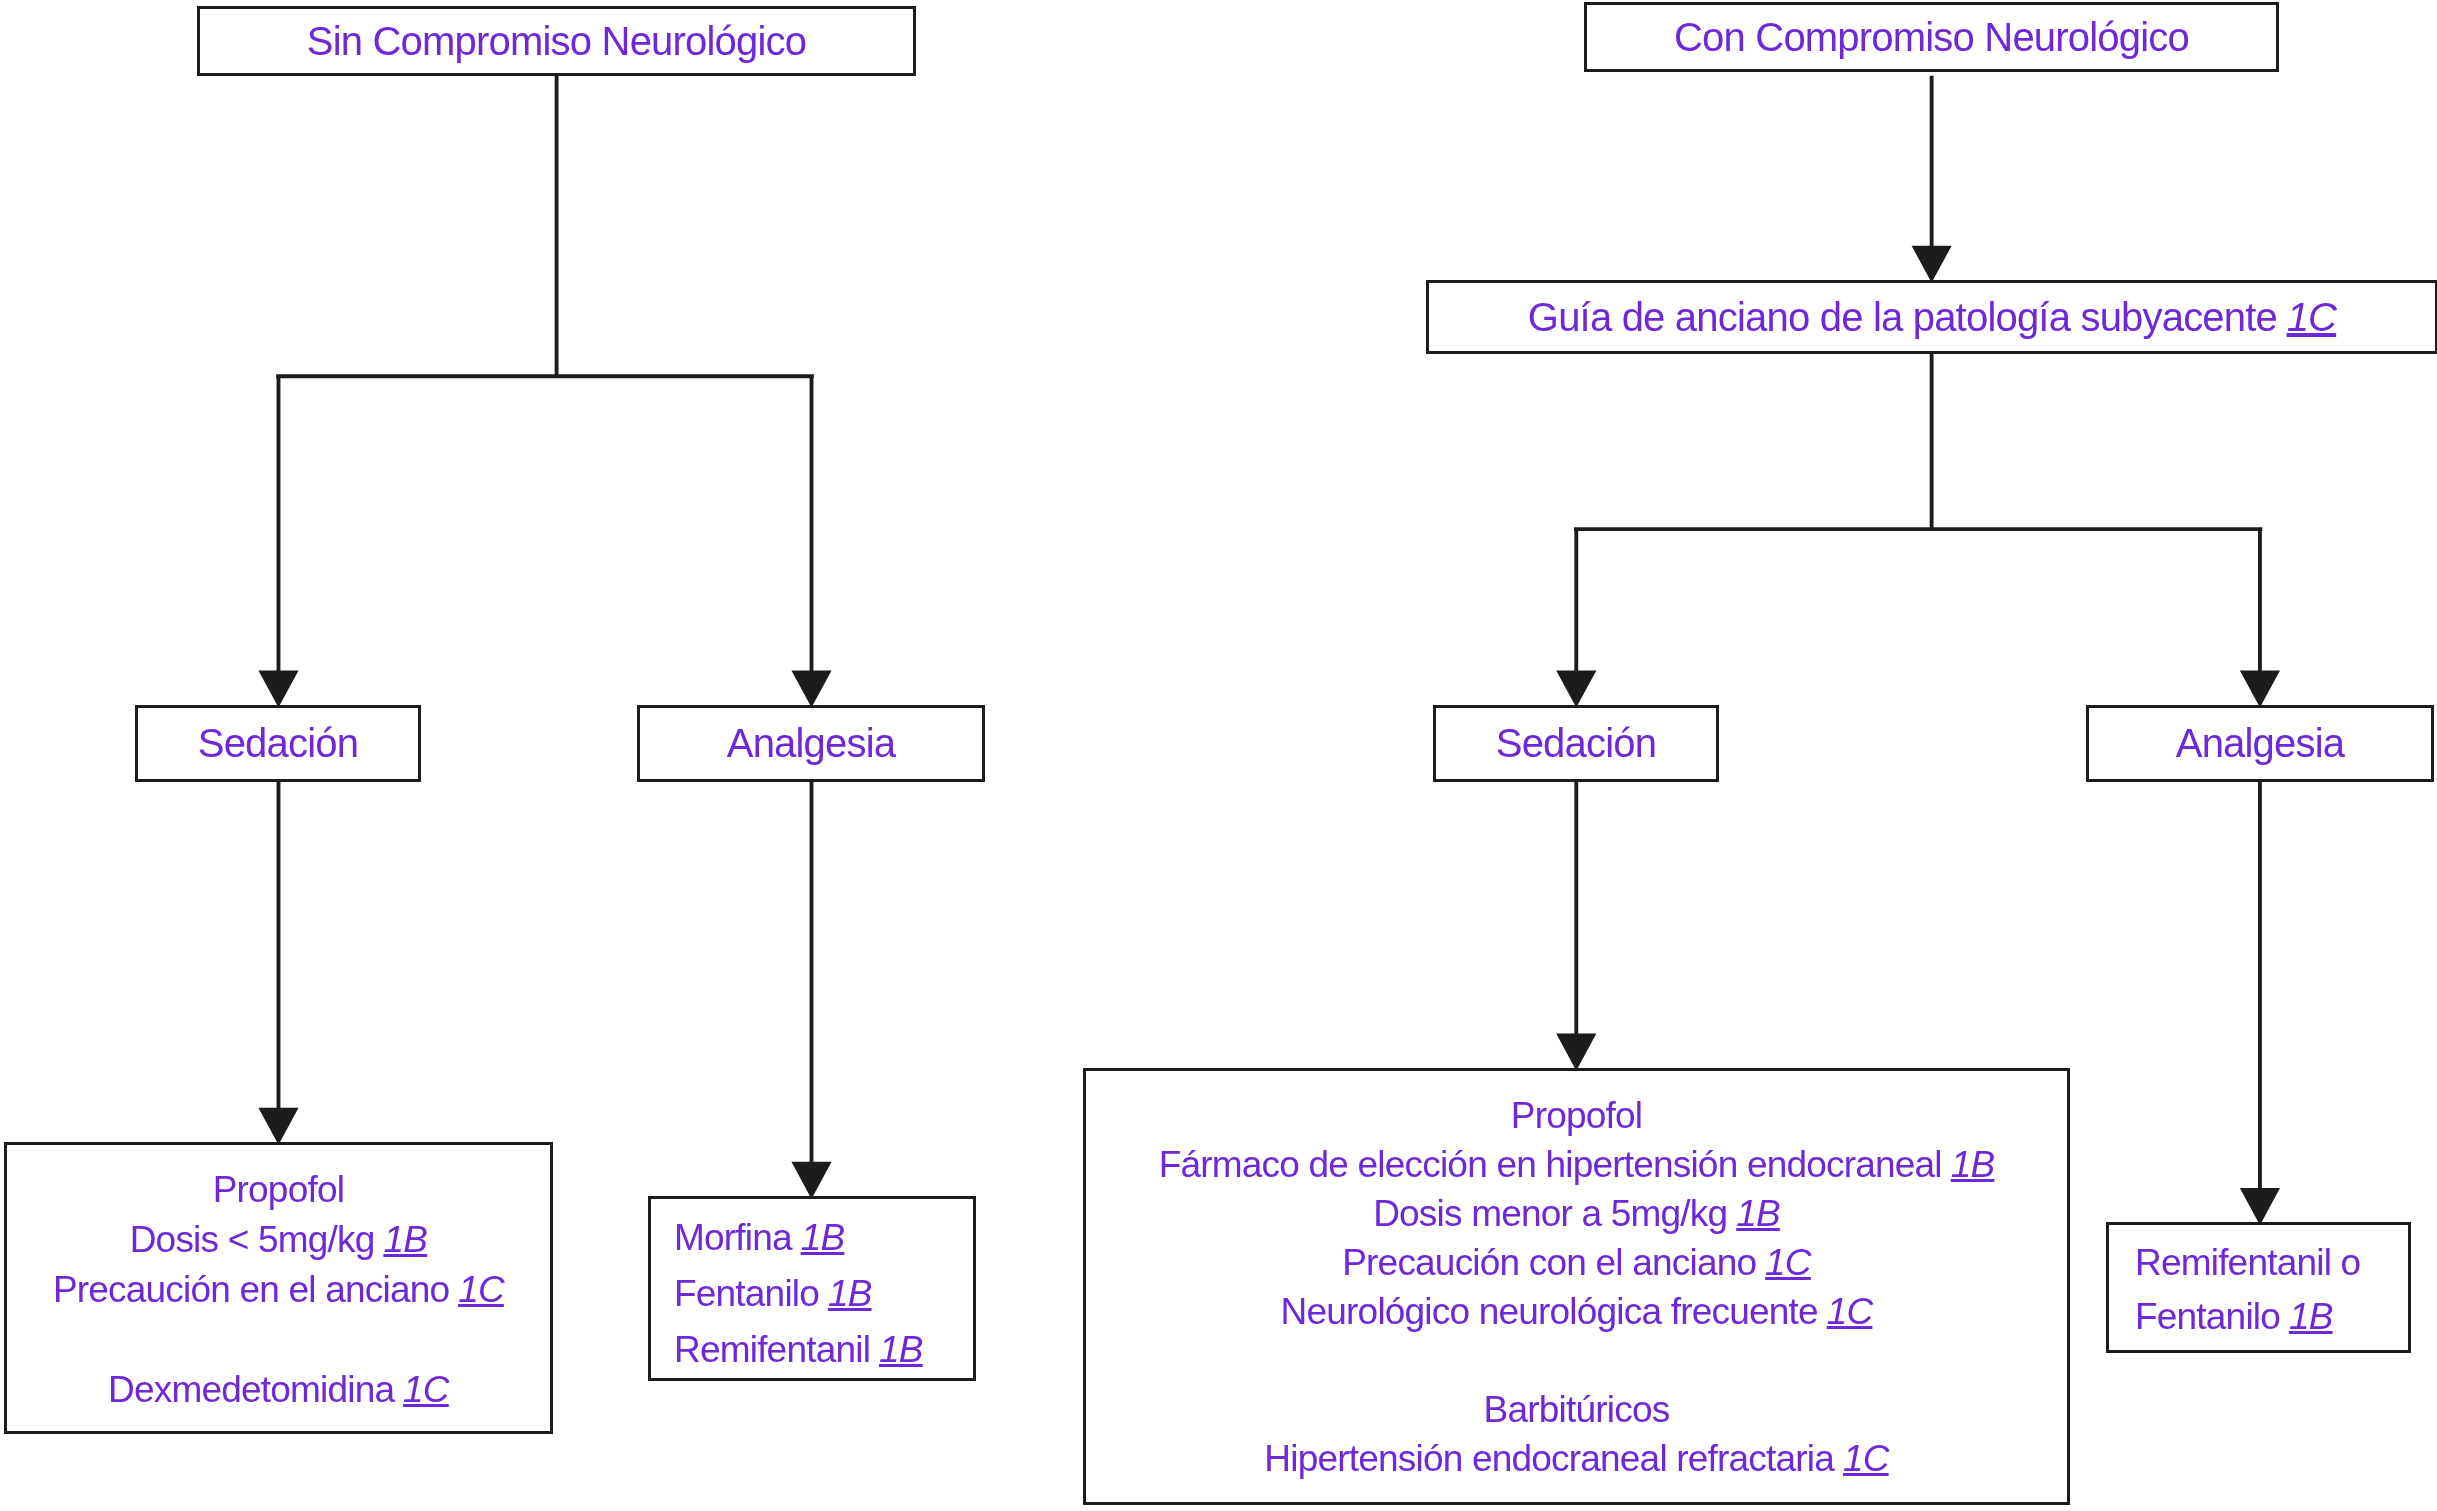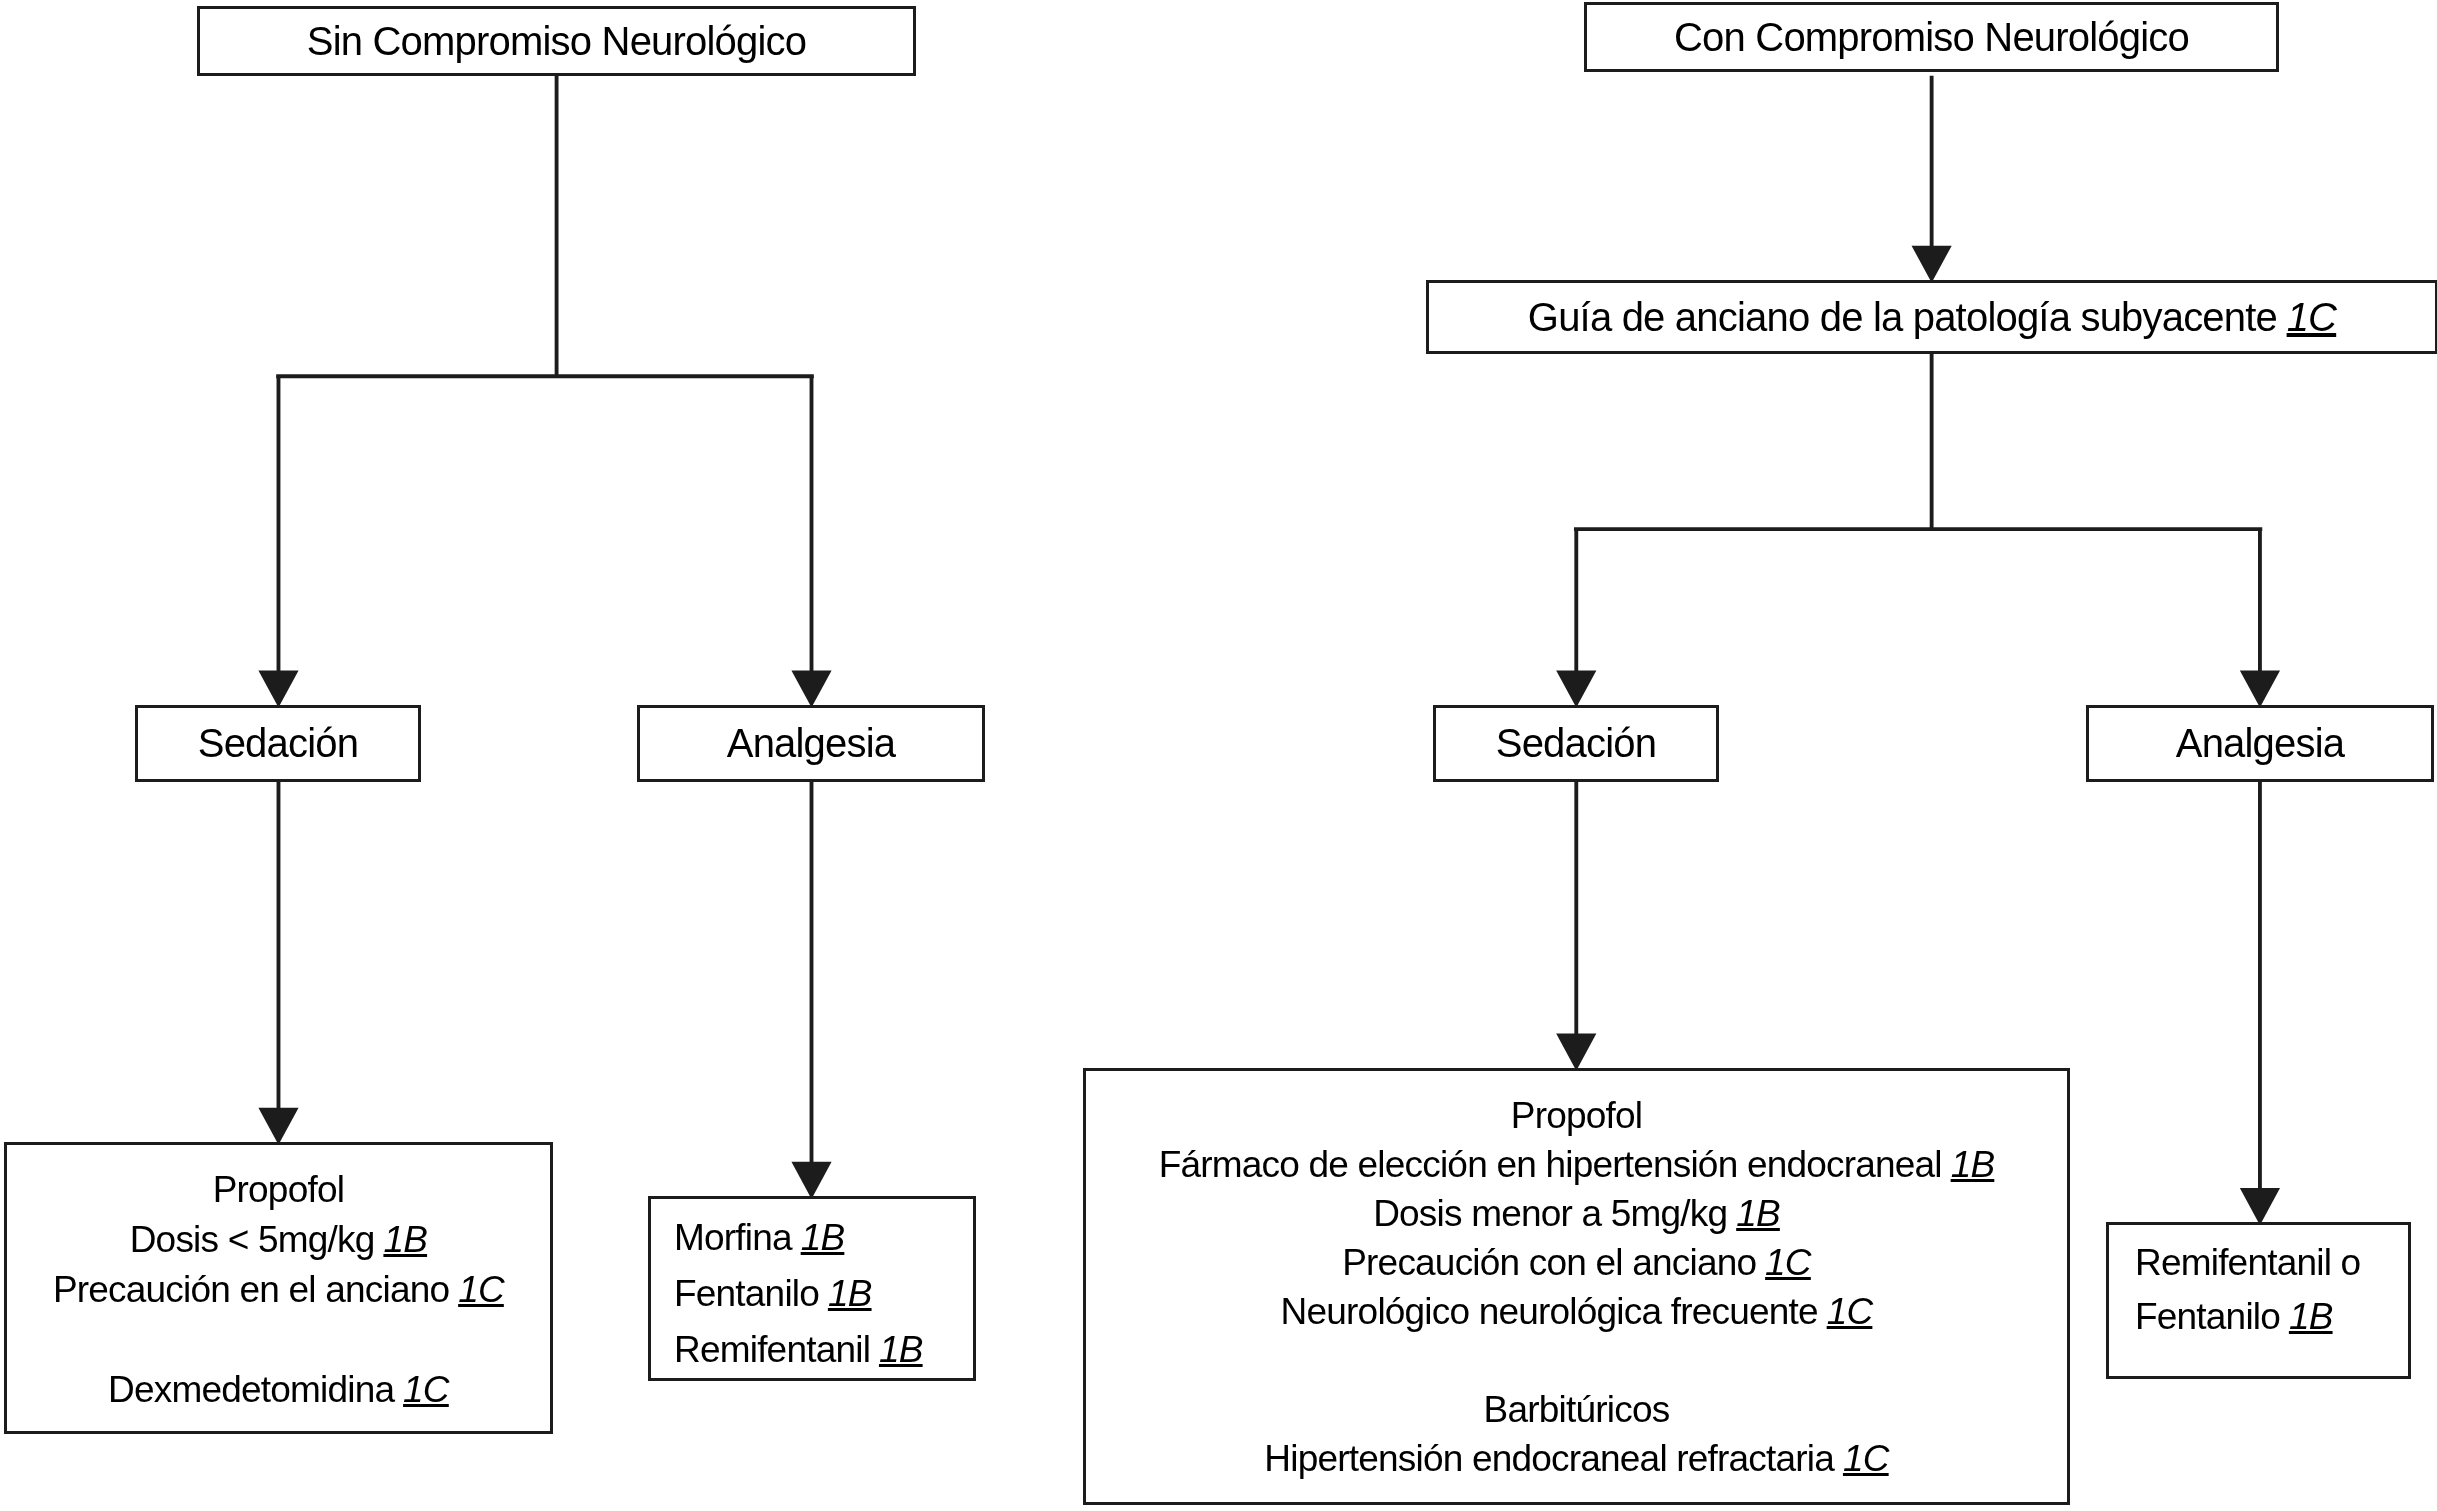--- a/index.html
+++ b/index.html
@@ -6,21 +6,21 @@
     margin: 0;
     padding: 0;
     background: #ffffff;
   }
   #canvas {
     position: relative;
     width: 2438px;
     height: 1511px;
     background: #ffffff;
     font-family: "Liberation Sans", sans-serif;
-    color: #000000;
+    color: #6d28d9;
     letter-spacing: -0.8px;
     overflow: hidden;
   }
   #connectors {
     position: absolute;
     left: 0;
     top: 0;
     z-index: 1;
   }
   .box {
@@ -135,19 +135,19 @@
     <div class="line"><span>Propofol</span></div>
     <div class="line"><span>Fármaco de elección en hipertensión endocraneal</span><span class="grade">1B</span></div>
     <div class="line"><span>Dosis menor a 5mg/kg</span><span class="grade">1B</span></div>
     <div class="line"><span>Precaución con el anciano</span><span class="grade">1C</span></div>
     <div class="line"><span>Neurológico neurológica frecuente</span><span class="grade">1C</span></div>
     <div class="line"><span></span></div>
     <div class="line"><span>Barbitúricos</span></div>
     <div class="line"><span>Hipertensión endocraneal refractaria</span><span class="grade">1C</span></div>
   </div>
 
-  <div class="box outcome lh70" style="left:2106px; top:1222px; width:305px; height:157px; padding:10.8px 0 0 26px;">
+  <div class="box outcome lh70" style="left:2106px; top:1222px; width:305px; height:131px; padding:10.8px 0 0 26px;">
     <div class="line"><span>Remifentanil o</span></div>
     <div class="line"><span>Fentanilo</span><span class="grade">1B</span></div>
   </div>
 
 </div>
 
 
 </body></html>

